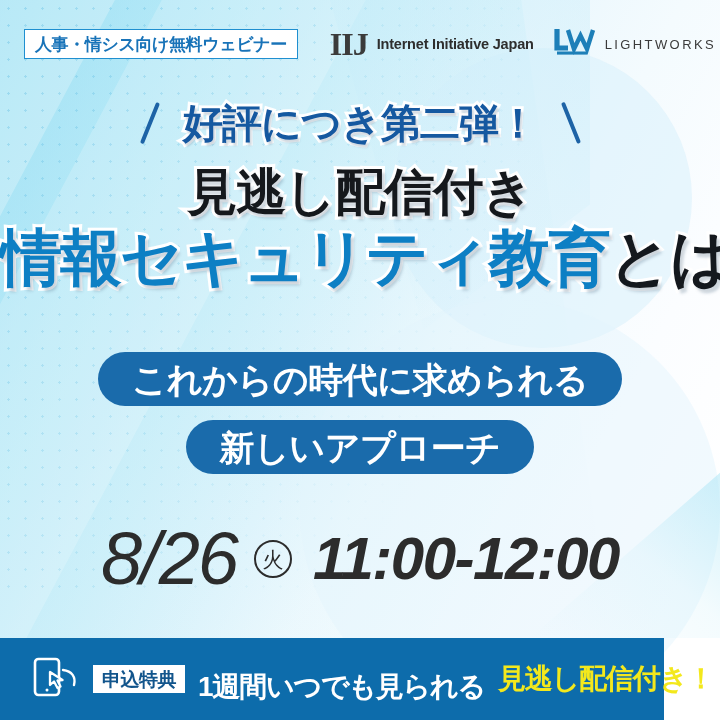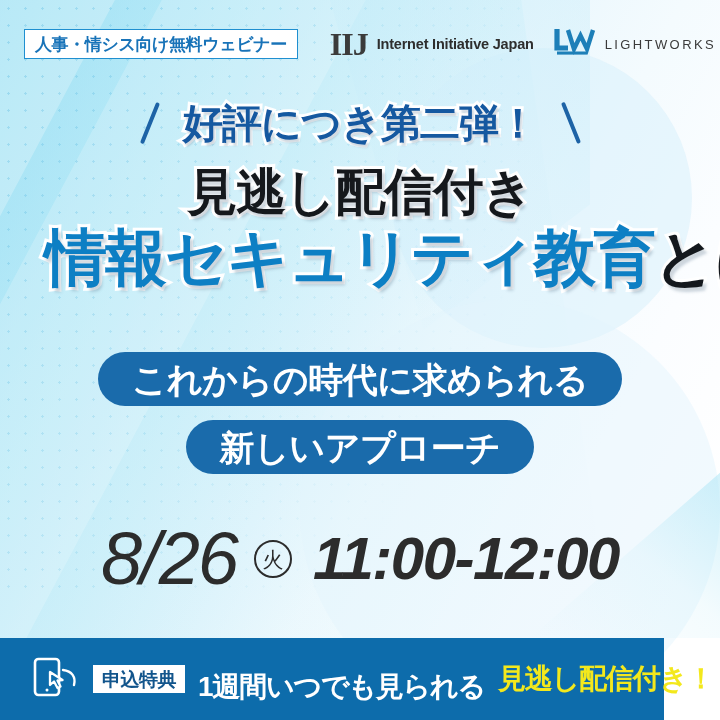--- a/index.html
+++ b/index.html
@@ -211,21 +211,21 @@
     margin-top: 4px;
     font-size: 62px;
     font-weight: bold;
     letter-spacing: -2px;
     line-height: 1.1;
     white-space: nowrap;
     -webkit-text-stroke: 6px #ffffff;
     paint-order: stroke fill;
     text-shadow: 3px 4px 3px rgba(90,115,140,0.30);
   }
-  .title-blue { color: #0d7fc4; margin-left: 45px; }
+  .title-blue { color: #0d7fc4; }
   .title-dark { color: #14181d; }
 
   
   .pills {
     position: absolute;
     left: 0;
     top: 352px;
     width: 720px;
     display: flex;
     flex-direction: column;

